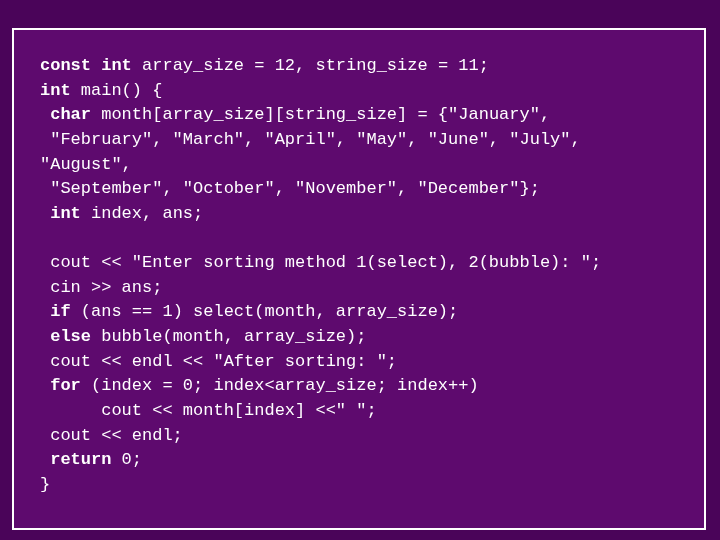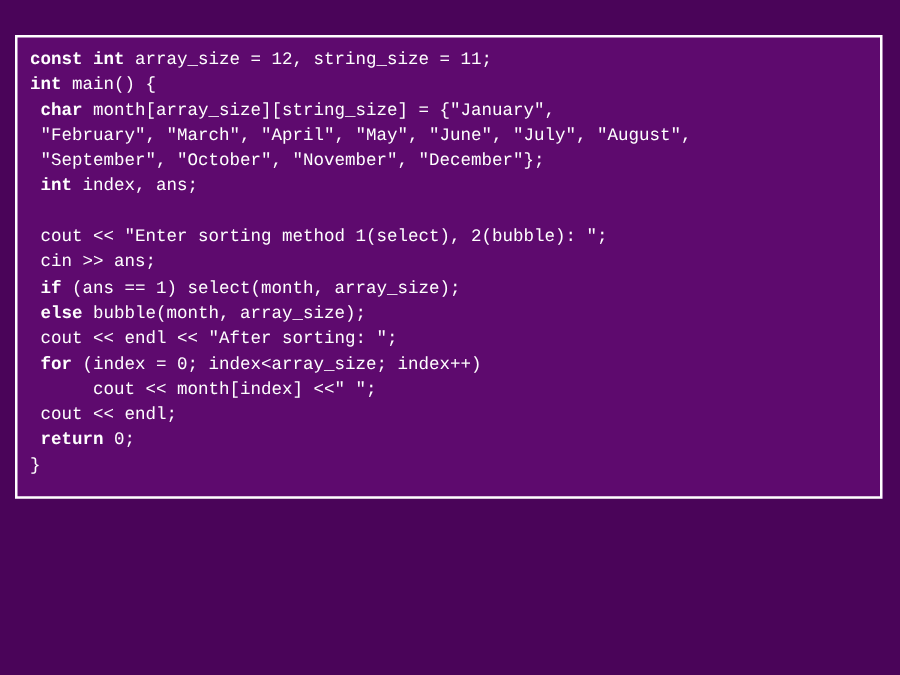--- a/index.html
+++ b/index.html
@@ -18,23 +18,23 @@
     background: #4a0459;
   }
   .bordered {
     border: 2px solid #ffffff;
     background: #5e0a6e;
     padding: 8px 10px 14px 10px;
     box-sizing: border-box;
     width: 694px;
   }
   pre.code {
-    margin: 0;
+    margin: 16px;
     font-family: "Courier New", Courier, monospace;
-    font-size: 14px;
+    font-size: 17px;
     line-height: 1.45;
     color: #ffffff;
     white-space: pre-wrap;
     word-break: break-word;
   }
   .kw { font-weight: bold; }
 </style>
 </head>
 <body>
 

